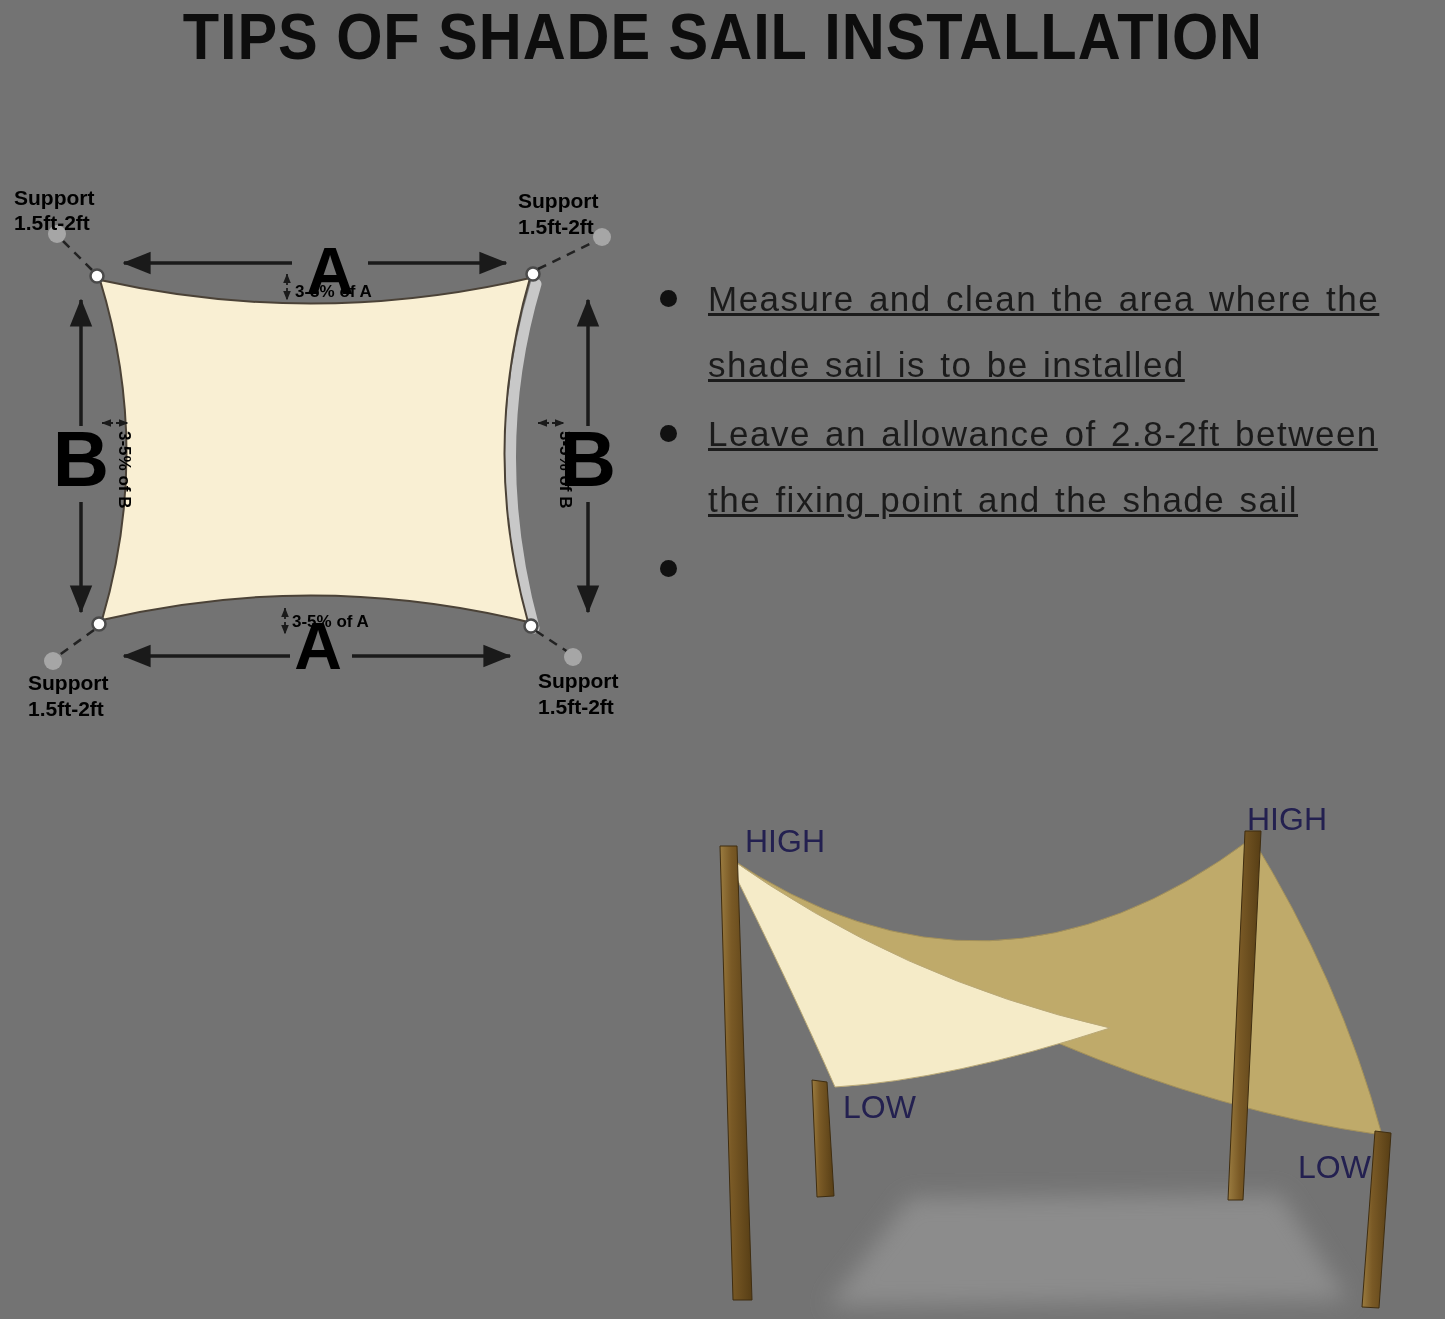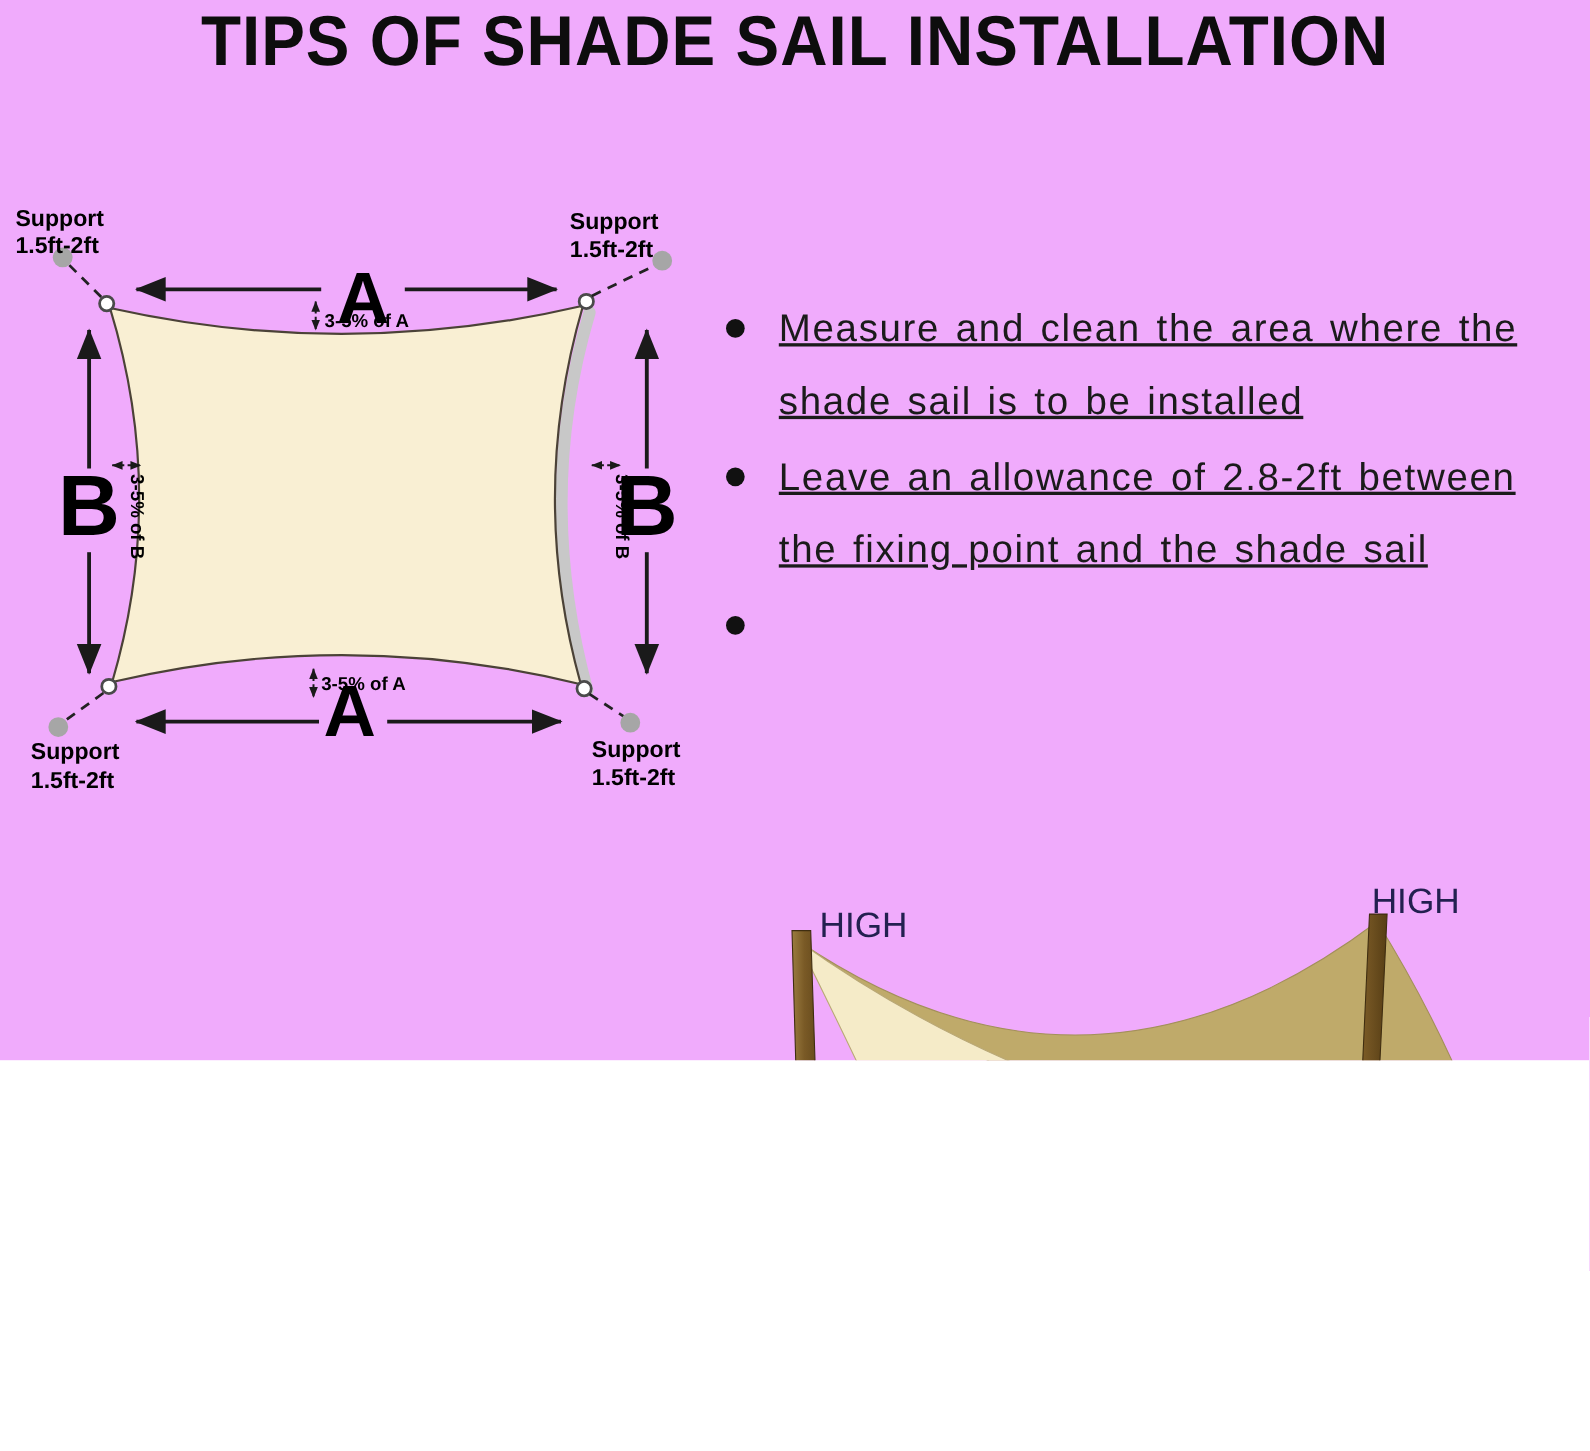--- a/index.html
+++ b/index.html
@@ -1,17 +1,17 @@
 <!DOCTYPE html>
 <html><head>
 <meta charset="utf-8">
 <style>
   html,body{margin:0;padding:0;background:#ffffff;}
   .canvas{
-    position:relative;width:1445px;height:964px;background:#f0abfc;overflow:hidden;
+    position:relative;width:1445px;height:1319px;background:#737373;overflow:hidden;
     font-family:"Liberation Sans",sans-serif;color:#111;
   }
   .title-wrap{position:absolute;left:0;top:0;width:1445px;text-align:center;}
   .title-text{
     display:inline-block;font-size:64px;font-weight:bold;letter-spacing:1px;
     transform:scaleX(0.93);transform-origin:center;white-space:nowrap;color:#0d0d0d;
   }
   svg{position:absolute;font-family:"Liberation Sans",sans-serif;}
   #diagram-svg{left:0;top:150px;}
   #scene-svg{left:640px;top:780px;}

